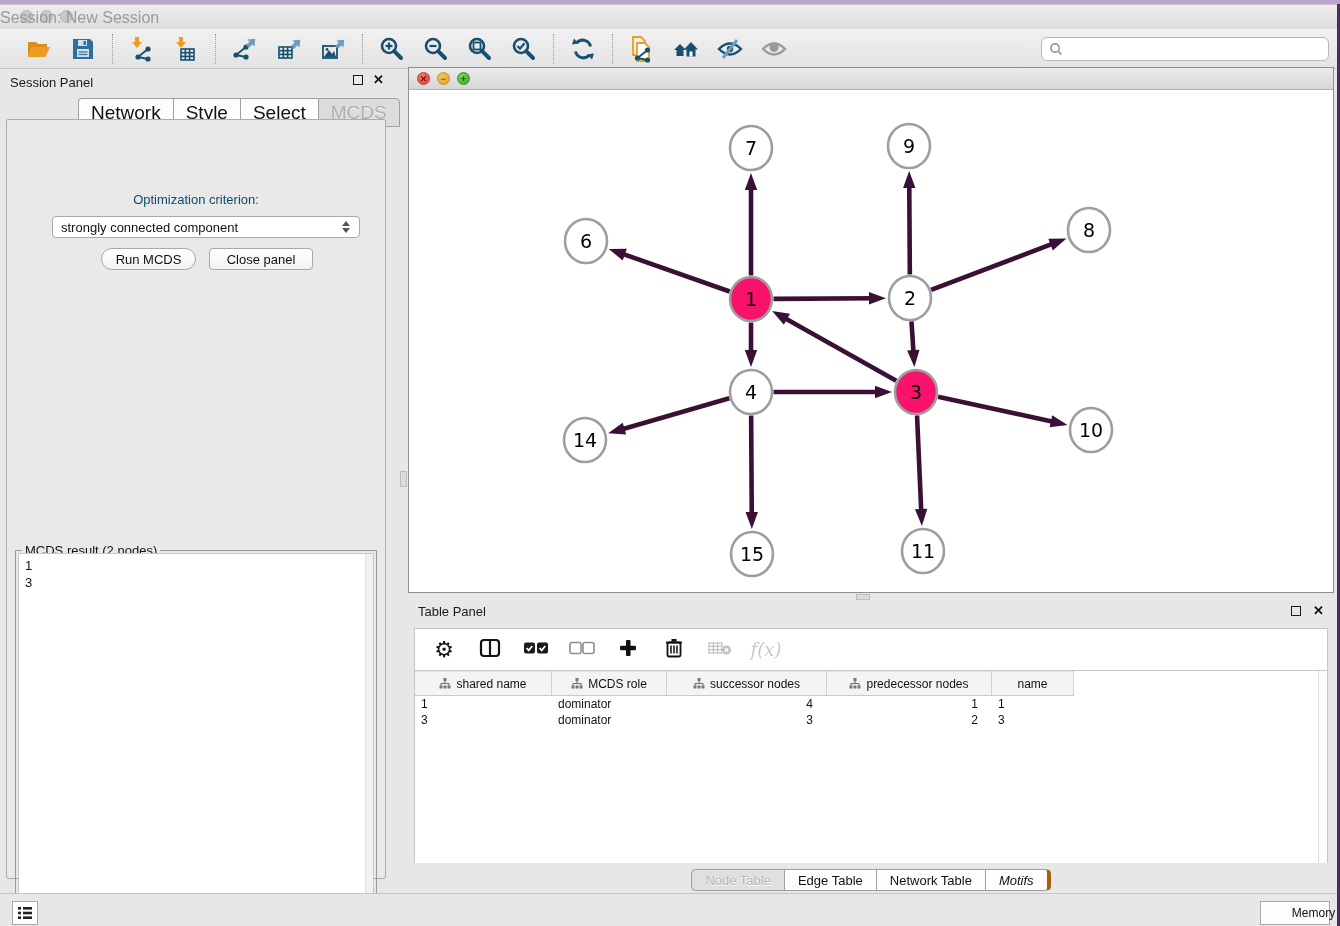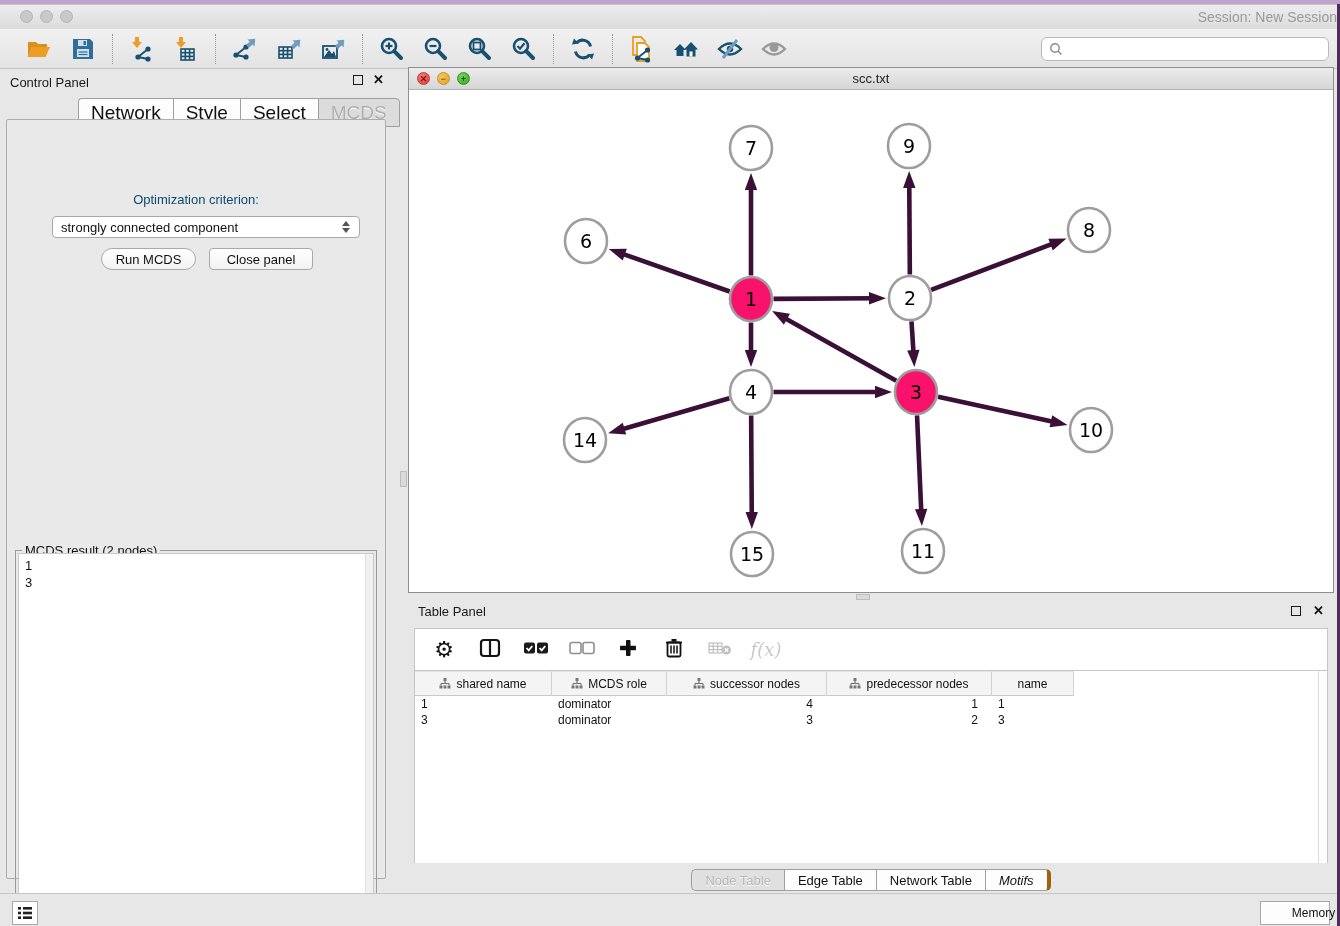--- a/index.html
+++ b/index.html
@@ -9,22 +9,22 @@
   #app {
     position:absolute; left:0; top:4px; width:1337px; height:922px;
     background:#e7e7e7; border-top:1px solid #c9c2ce;
   }
   
   .titlebar { position:absolute; left:0; top:0; width:100%; height:24px;
     background:linear-gradient(#ededed,#dcdcdc); }
   .traffic { position:absolute; top:5px; width:13px; height:13px; border-radius:50%;
     background:#c9c9c9; border:1px solid #b5b5b5; }
   .t1{left:20px;} .t2{left:40px;} .t3{left:60px;}
-  .win-title { position:absolute; left:0; right:0; top:4px; text-align:right;
-    font-size:14px; color:#9a9a9a; }
+  .win-title { position:absolute; left:0; right:0; top:4px; text-align:left;
+    font-size:16px; color:#9a9a9a; }
   
   .toolbar { position:absolute; left:0; top:24px; width:100%; height:40px;
     background:linear-gradient(#f1f1f1,#e3e3e3); border-bottom:1px solid #c4c4c4;
     display:flex; align-items:center; padding-left:10px; }
   .tb-group { display:flex; align-items:center; gap:14px; padding:0 14px; }
   .tb-sep { width:1px; height:30px; border-left:1px dotted #9a9a9a; }
   .tb-btn { width:30px; height:30px; display:flex; align-items:center; justify-content:center; }
   .tb-btn svg { display:block; }
   .search-wrap { margin-left:auto; margin-right:8px; }
   .searchbox { width:288px; height:24px; background:#fff; border:1px solid #b9b9b9;
@@ -353,21 +353,21 @@
         <svg width="16" height="16" viewBox="0 0 16 16">
           <circle cx="7" cy="7" r="4.2" fill="none" stroke="#8a8a8a" stroke-width="1.4"></circle>
           <line x1="10.2" y1="10.2" x2="13.4" y2="13.4" stroke="#8a8a8a" stroke-width="1.4"></line>
         </svg>
         <input type="text" placeholder="" style="">
       </div>
     </div>
   </div>
 
   <div class="control-panel">
-    <div class="panel-head">Control Panel</div>
+    <div class="panel-head">Session Panel</div>
     <div class="panel-icons">
       <div class="icon-float"></div>
       <div class="icon-close">✕</div>
     </div>
     <div class="cp-tabs" id="cp-tabs">
         <div class="tab">Network</div>
         <div class="tab">Style</div>
         <div class="tab">Select</div>
         <div class="tab selected">MCDS</div>
       </div>
@@ -389,21 +389,20 @@
         <div class="result-scroll"></div>
       </div>
     </div>
   </div>
 
   <div class="net-window">
     <div class="net-titlebar">
       <div class="mac-dot mac-close">✕</div>
       <div class="mac-dot mac-min">−</div>
       <div class="mac-dot mac-max">+</div>
-      <div class="net-title">scc.txt</div>
     </div>
     <div class="net-canvas">
       <svg id="graph-svg" width="924" height="502" viewBox="0 0 924 502">
           <line x1="342" y1="185.5" x2="342" y2="93.2" stroke="#3a1037" stroke-width="4.6"></line>
           <polygon points="342,83 348.2,100 335.8,100" fill="#3a1037"></polygon>
           <line x1="320.6757352488057" y1="201.50419784503472" x2="209.3621828229647" y2="162.37579759837547" stroke="#3a1037" stroke-width="4.6"></line>
           <polygon points="199.73938245270332,158.993237468223 217.83344903127087,158.78168451890647 213.7213171083404,170.47999085138113" fill="#3a1037"></polygon>
           <line x1="364.49959191219057" y1="208.85849313262773" x2="466.80063948001924" y2="208.21509031773573" stroke="#3a1037" stroke-width="4.6"></line>
           <polygon points="477.00043775347734,208.1509406430599 460.0397669038893,214.45773414942553 459.96178102487164,202.05797938561372" fill="#3a1037"></polygon>
           <line x1="342" y1="232.5" x2="342" y2="266.8" stroke="#3a1037" stroke-width="4.6"></line>

